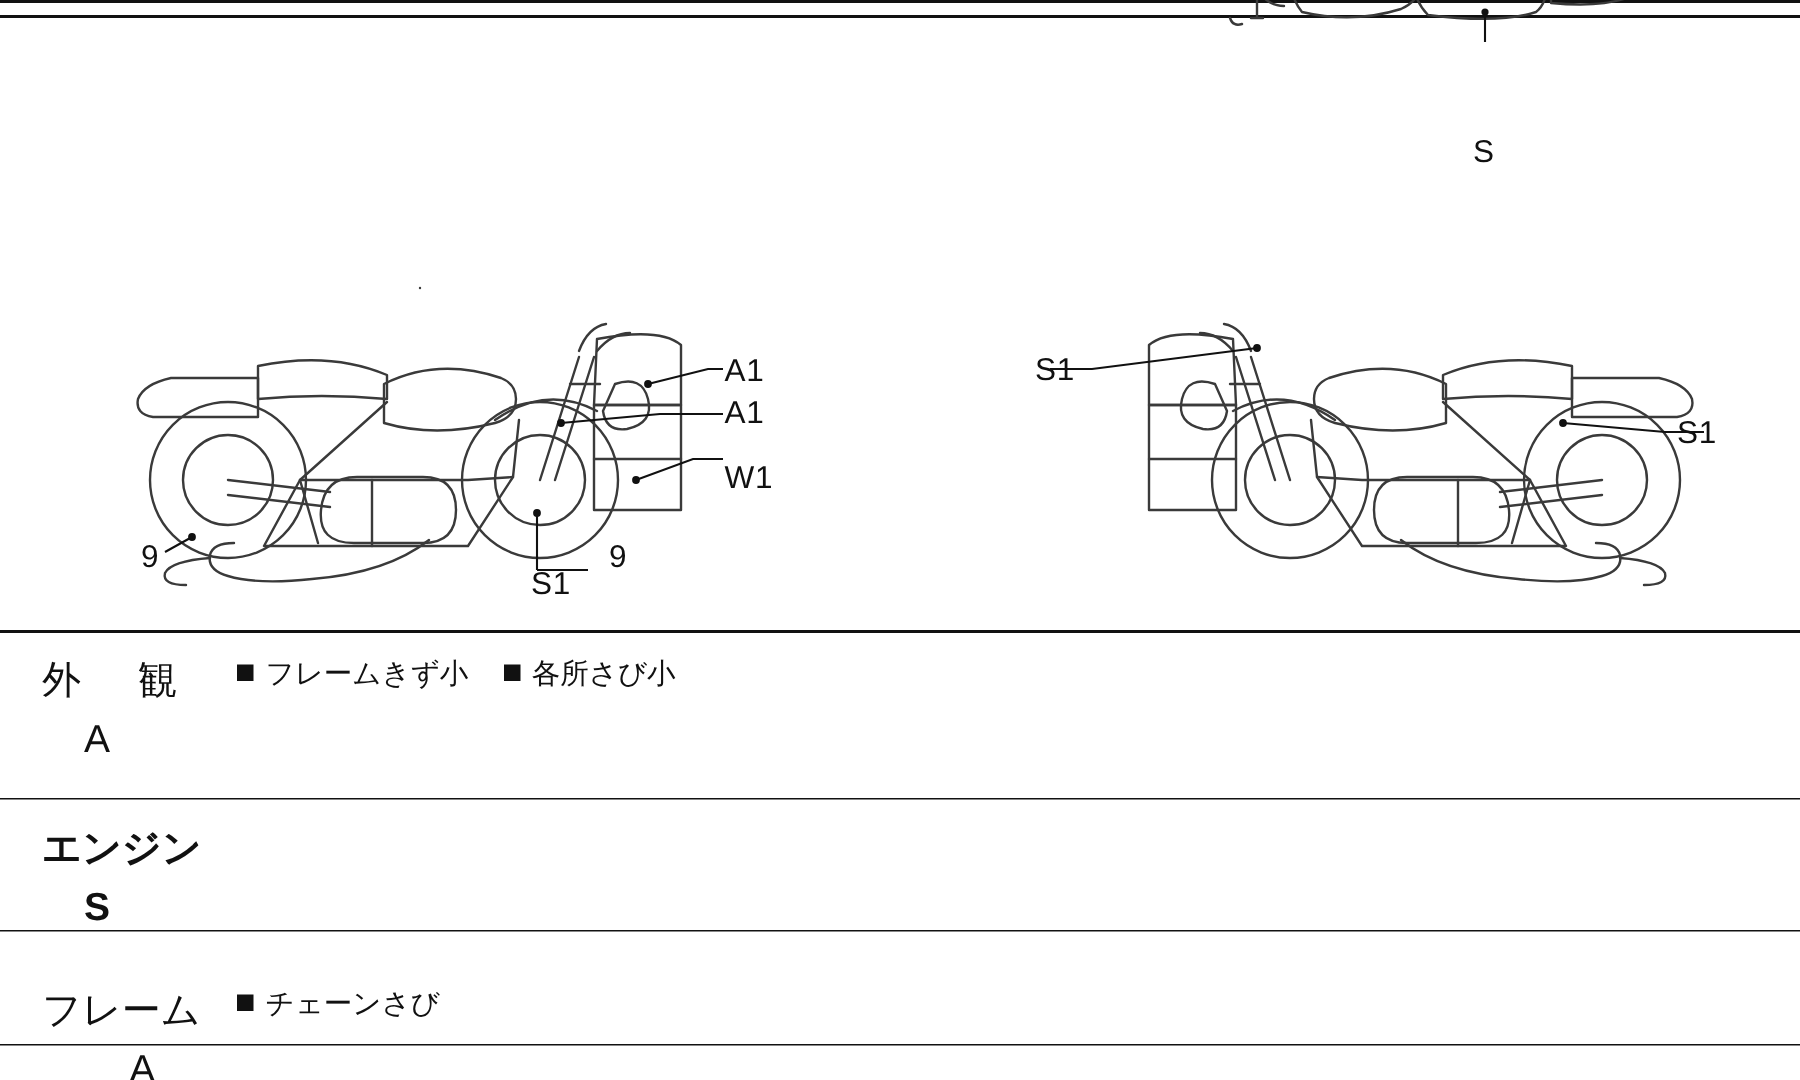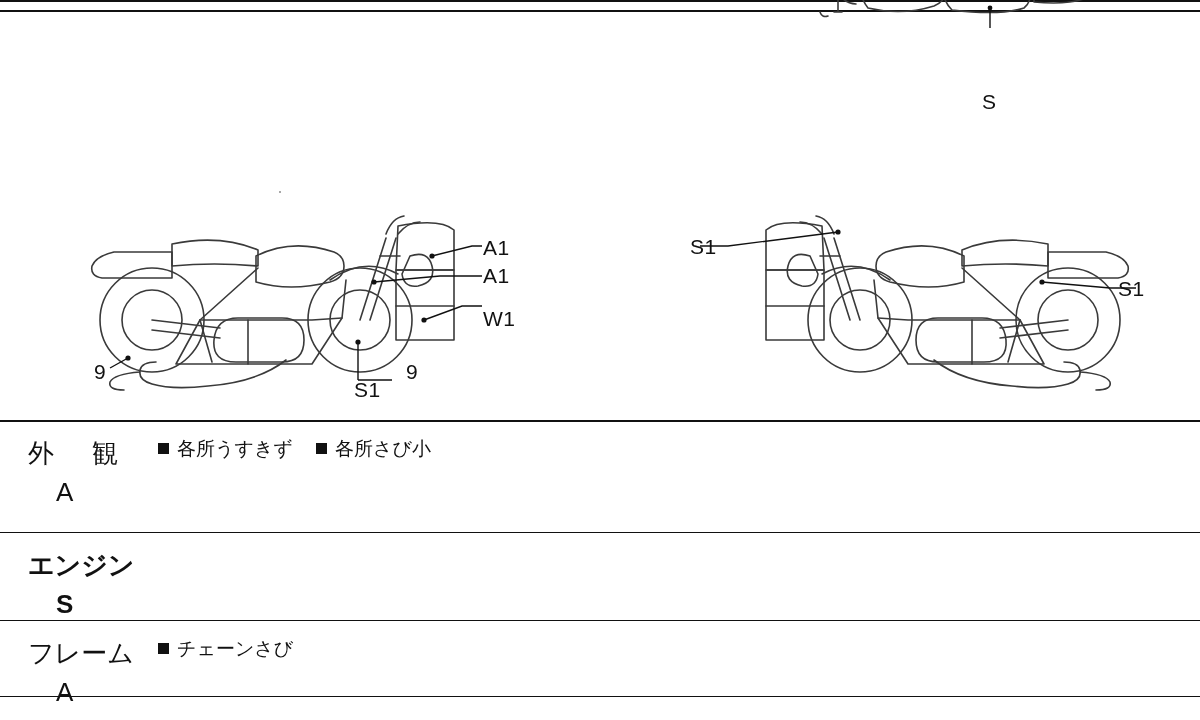--- a/index.html
+++ b/index.html
@@ -185,38 +185,38 @@
   </div>
 
   <div class="rule" style="top:420px;"></div>
 
   <div class="row" style="top:424px;height:108px;">
     <div class="head">
       <span class="ttl">外　観</span>
       <span class="grade">A</span>
     </div>
     <div class="items">
-      <span class="it"><span class="sq"></span><span>各所うすきず</span></span>
+      <span class="it"><span class="sq"></span><span>フレームきず小</span></span>
       <span class="it"><span class="sq"></span><span>各所さび小</span></span>
     </div>
   </div>
 
   <div class="rule thin" style="top:532px;"></div>
 
   <div class="row" style="top:536px;height:84px;font-weight:bold;">
     <div class="head">
       <span class="ttl" style="letter-spacing:0;">エンジン</span>
       <span class="grade">S</span>
     </div>
     <div class="items"></div>
   </div>
 
   <div class="rule thin" style="top:620px;"></div>
 
-  <div class="row" style="top:624px;height:72px;">
+  <div class="row" style="top:644px;height:72px;text-align:center;">
     <div class="head">
       <span class="ttl" style="letter-spacing:0;">フレーム</span>
       <span class="grade">A</span>
     </div>
     <div class="items">
       <span class="it"><span class="sq"></span><span>チェーンさび</span></span>
     </div>
   </div>
 
   <div class="rule thin" style="top:696px;"></div>

